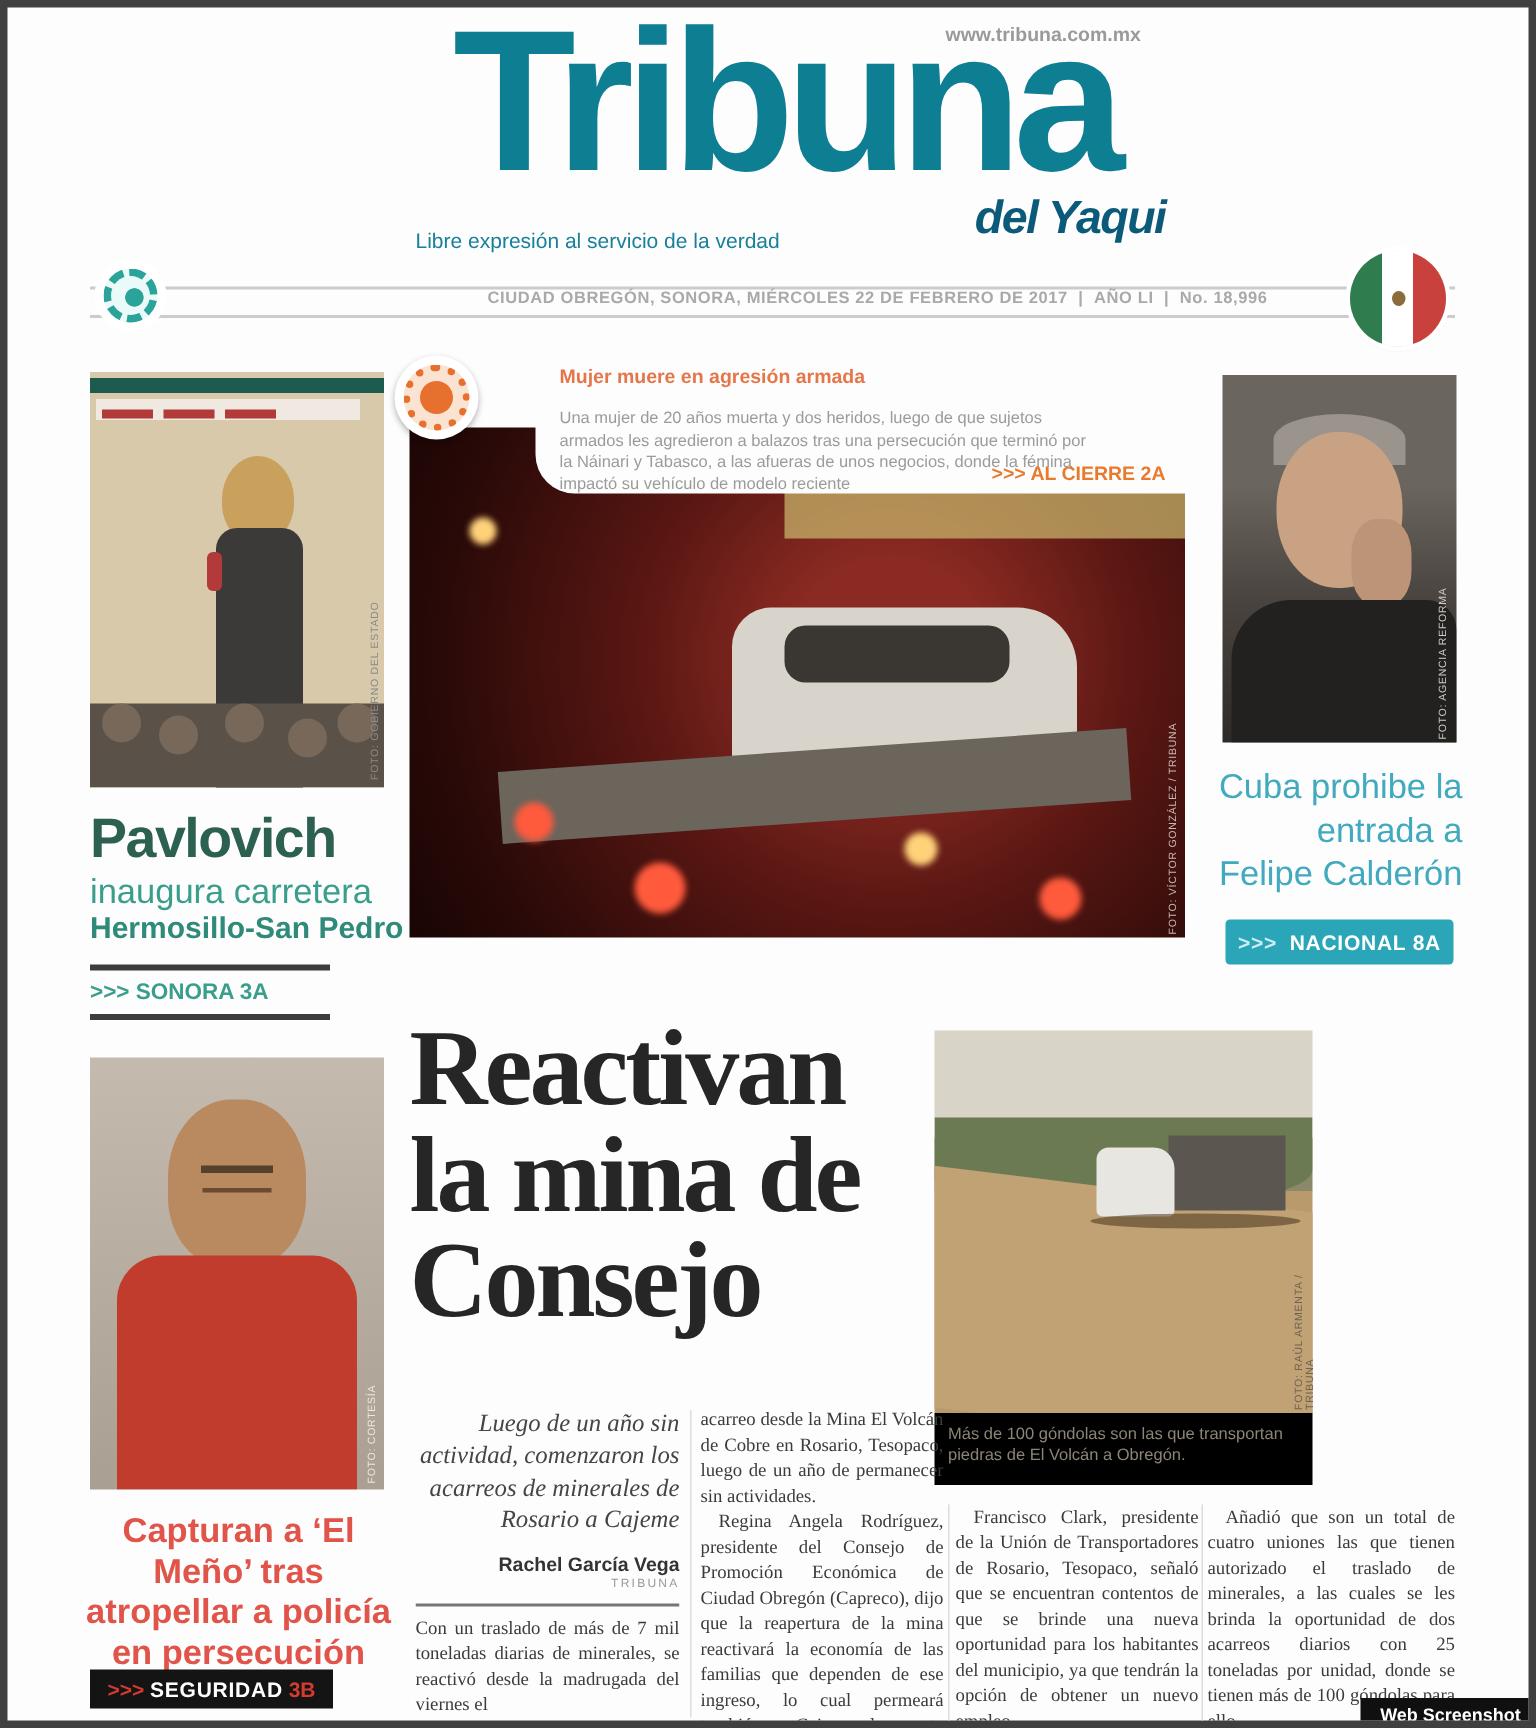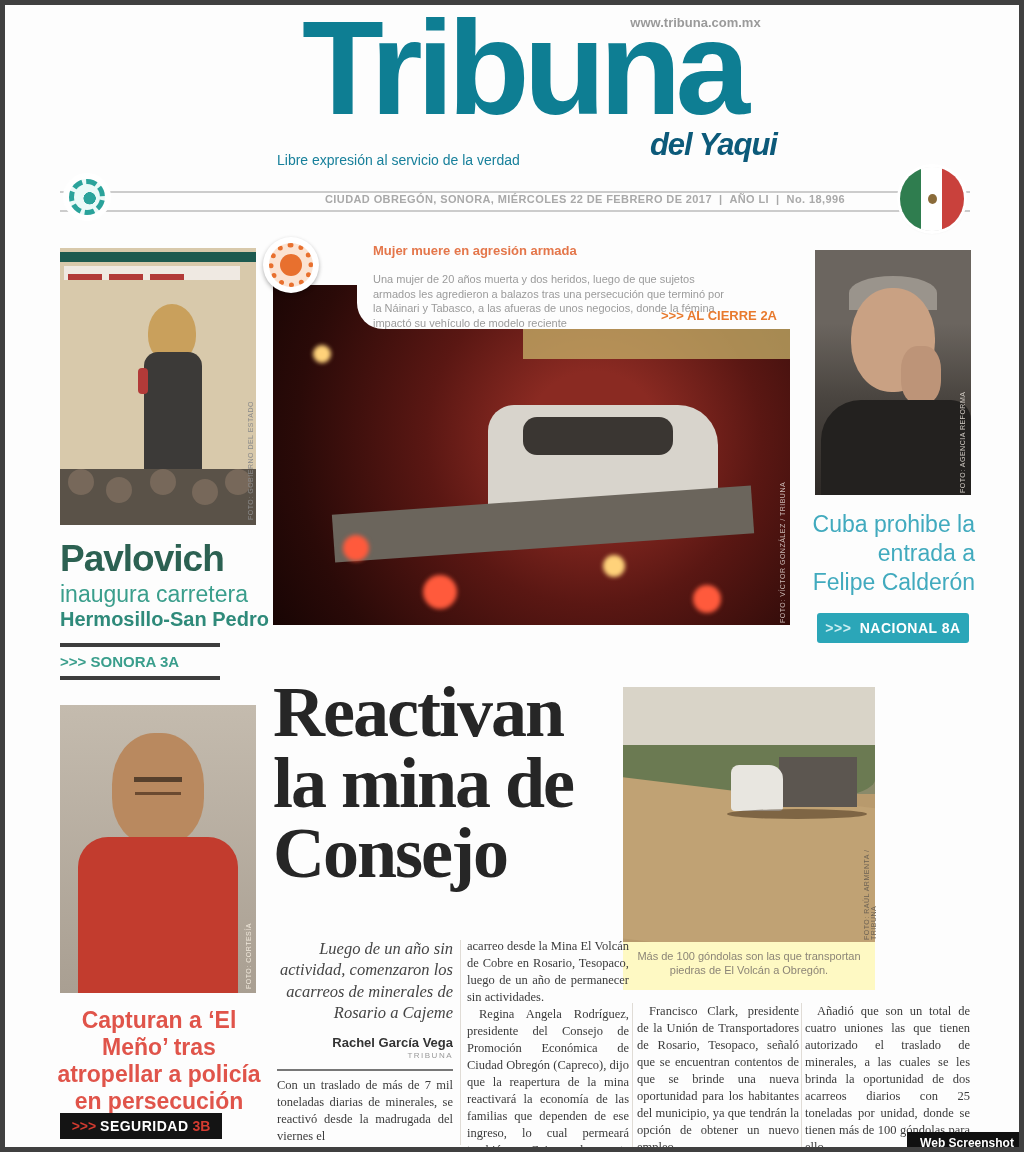--- a/index.html
+++ b/index.html
@@ -98,22 +98,22 @@
   
   .main-headline{left:268px;top:672px;width:360px;font-family:"Liberation Serif",serif;
         font-size:72px;font-weight:bold;color:#262626;line-height:0.98;letter-spacing:-2px;}
   .truck-photo{left:618px;top:682px;width:252px;height:255px;overflow:hidden;
         background:linear-gradient(180deg,#d9d4c8 0 28%,#8a8a6a 28% 42%,#b89a6d 42%);}
   .trees{position:absolute;left:0;top:58px;width:100%;height:58px;background:#6b7a52;border-radius:0 0 40% 30%;}
   .road{position:absolute;left:-30px;top:108px;width:340px;height:160px;background:#c0a274;transform:rotate(7deg);}
   .truck-cab{position:absolute;left:108px;top:78px;width:52px;height:46px;border-radius:8px 14px 4px 4px;background:#e8e6e0;}
   .truck-trail{position:absolute;left:156px;top:70px;width:78px;height:50px;background:#5c5650;}
   .truck-shadow{position:absolute;left:104px;top:122px;width:140px;height:10px;background:rgba(60,40,20,.5);border-radius:50%;}
-  .truck-caption{left:618px;top:937px;width:252px;height:48px;background:#fef9c3;box-sizing:border-box;
-        padding:7px 9px;font-size:11px;color:#8c8577;line-height:1.3;text-align:center;}
+  .truck-caption{left:618px;top:937px;width:252px;height:48px;background:#000000;box-sizing:border-box;
+        padding:7px 9px;font-size:11px;color:#8c8577;line-height:1.3;}
 
   .colrule{width:1px;background:#e0dcd6;top:935px;height:205px;}
 
   .art-col{font-family:"Liberation Serif",serif;font-size:12.5px;color:#3b3b3b;line-height:1.36;text-align:justify;}
   .col1{left:272px;top:933px;width:176px;height:214px;overflow:hidden;}
   .deck{font-style:italic;font-size:16.5px;text-align:right;color:#454545;line-height:1.3;}
   .byline{margin-top:10px;text-align:right;font-family:"Liberation Sans",sans-serif;font-size:13px;font-weight:bold;color:#333;}
   .byline-org{text-align:right;font-family:"Liberation Sans",sans-serif;font-size:8px;color:#999;letter-spacing:1.5px;}
   .col1 hr{border:none;border-top:2px solid #777;margin:7px 0 6px 0;}
   .col2{left:462px;top:933px;width:162px;height:214px;overflow:hidden;}

